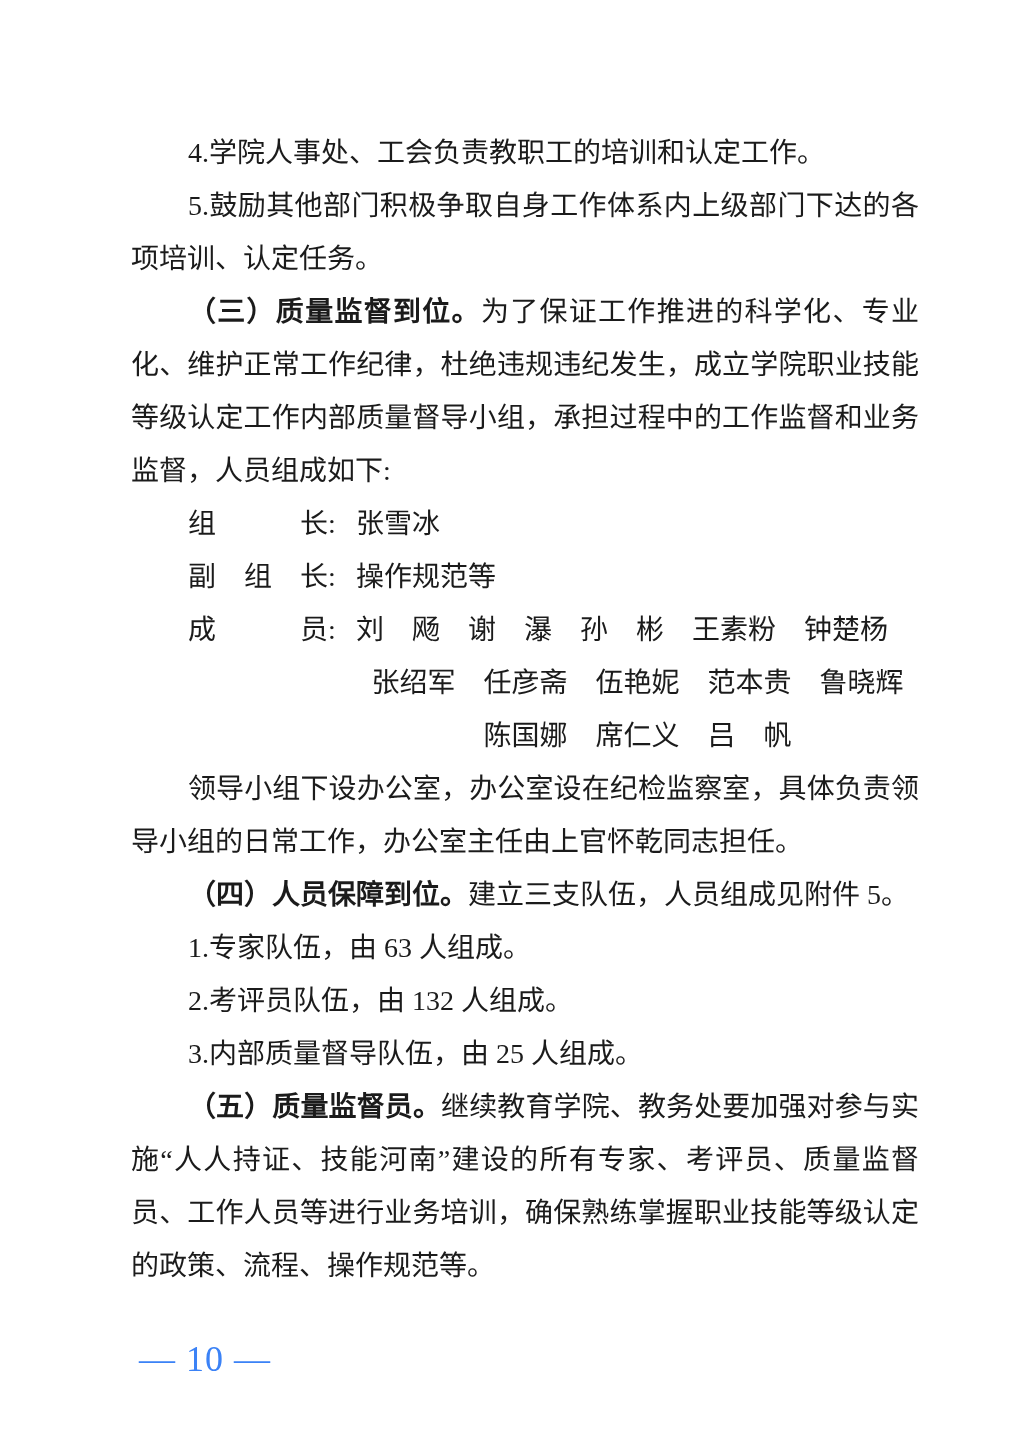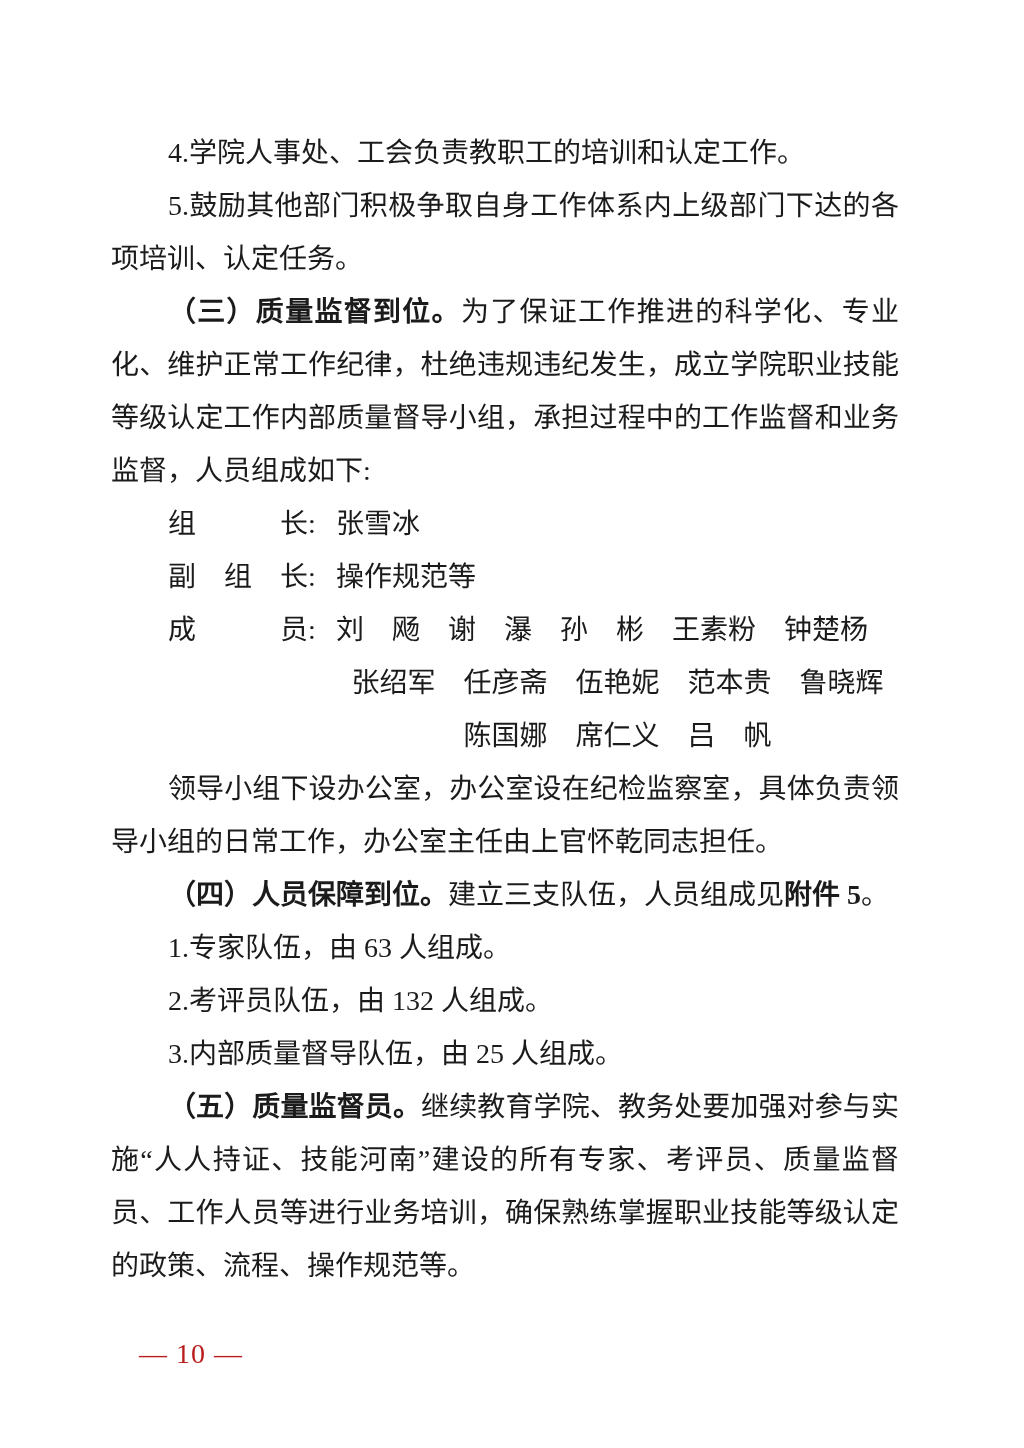--- a/index.html
+++ b/index.html
@@ -12,38 +12,38 @@
     width: 1024px;
     height: 1448px;
     margin: 0 auto;
     background: #ffffff;
     color: #1b1b1b;
     font-family: "Liberation Serif", "DejaVu Serif", serif;
     overflow: hidden;
   }
   .content {
     position: absolute;
-    left: 111px;
+    left: 131px;
     top: 126px;
     width: 788px;
     font-size: 28px;
     line-height: 53px;
     text-align: justify;
   }
   .para {
     margin: 0;
   }
   .indent {
     text-indent: 57px;
   }
   .sec-heading {
     font-weight: 700;
   }
   .bold {
-    font-weight: 700;
+    font-weight: 400;
   }
   .roster-row {
     margin: 0;
     padding-left: 57px;
     text-align: left;
   }
   .roster-label {
     display: inline-block;
     width: 168px;
     white-space: pre;
@@ -54,23 +54,23 @@
   .roster-cont {
     margin: 0;
     padding-left: 225px;
     text-align: center;
     white-space: pre;
   }
   .footer {
     position: absolute;
     left: 139px;
     top: 1338px;
-    font-size: 28px;
+    font-size: 36px;
     letter-spacing: 1px;
-    color: #b91c1c;
+    color: #3b82f6;
   }
 </style>
 </head>
 <body>
 
 <div class="page">
   <div class="content">
 
     <p class="para indent">4.学院人事处、工会负责教职工的培训和认定工作。</p>
 

